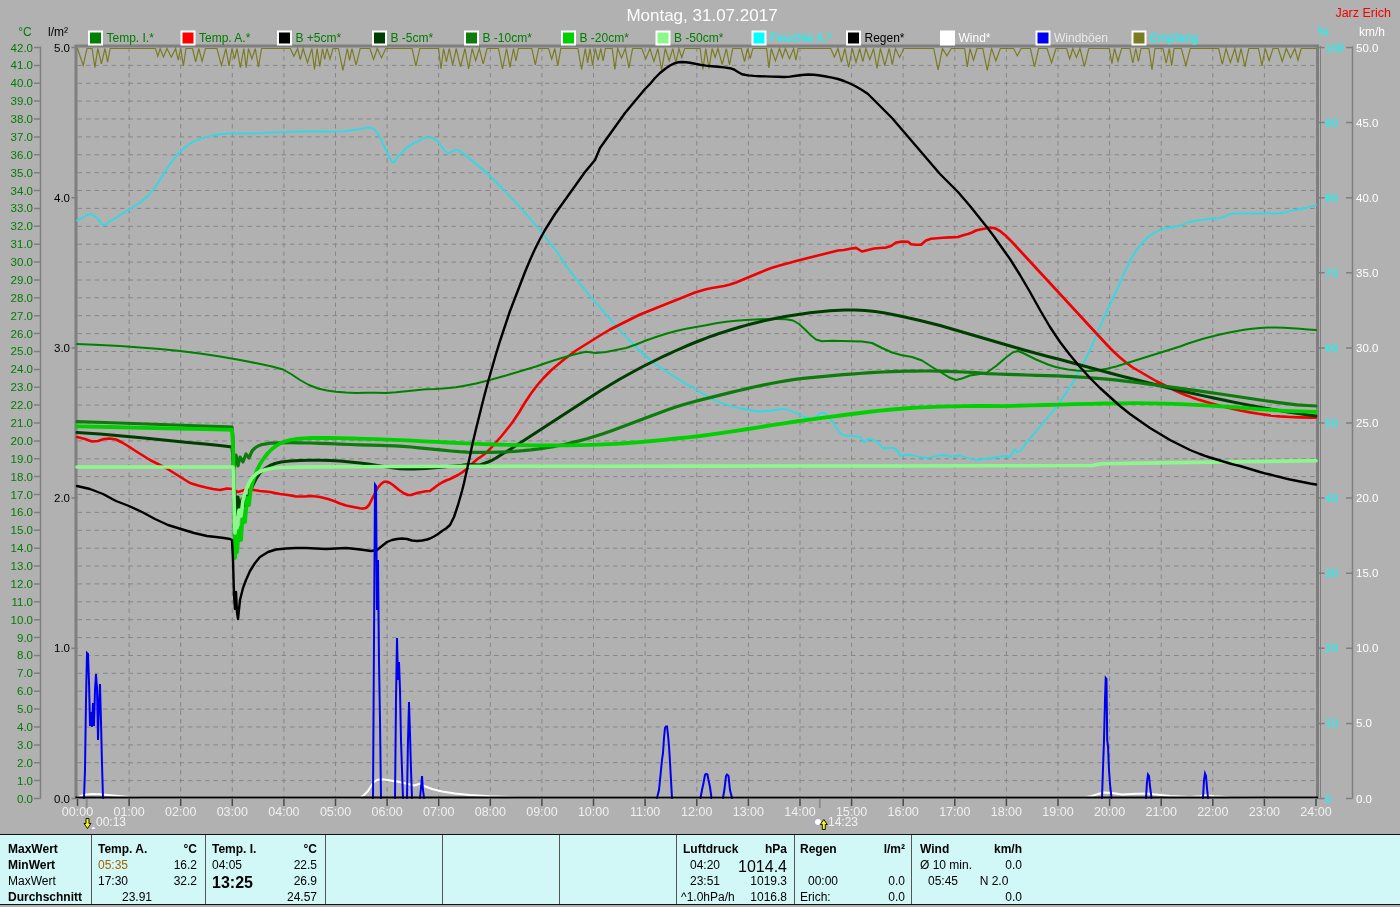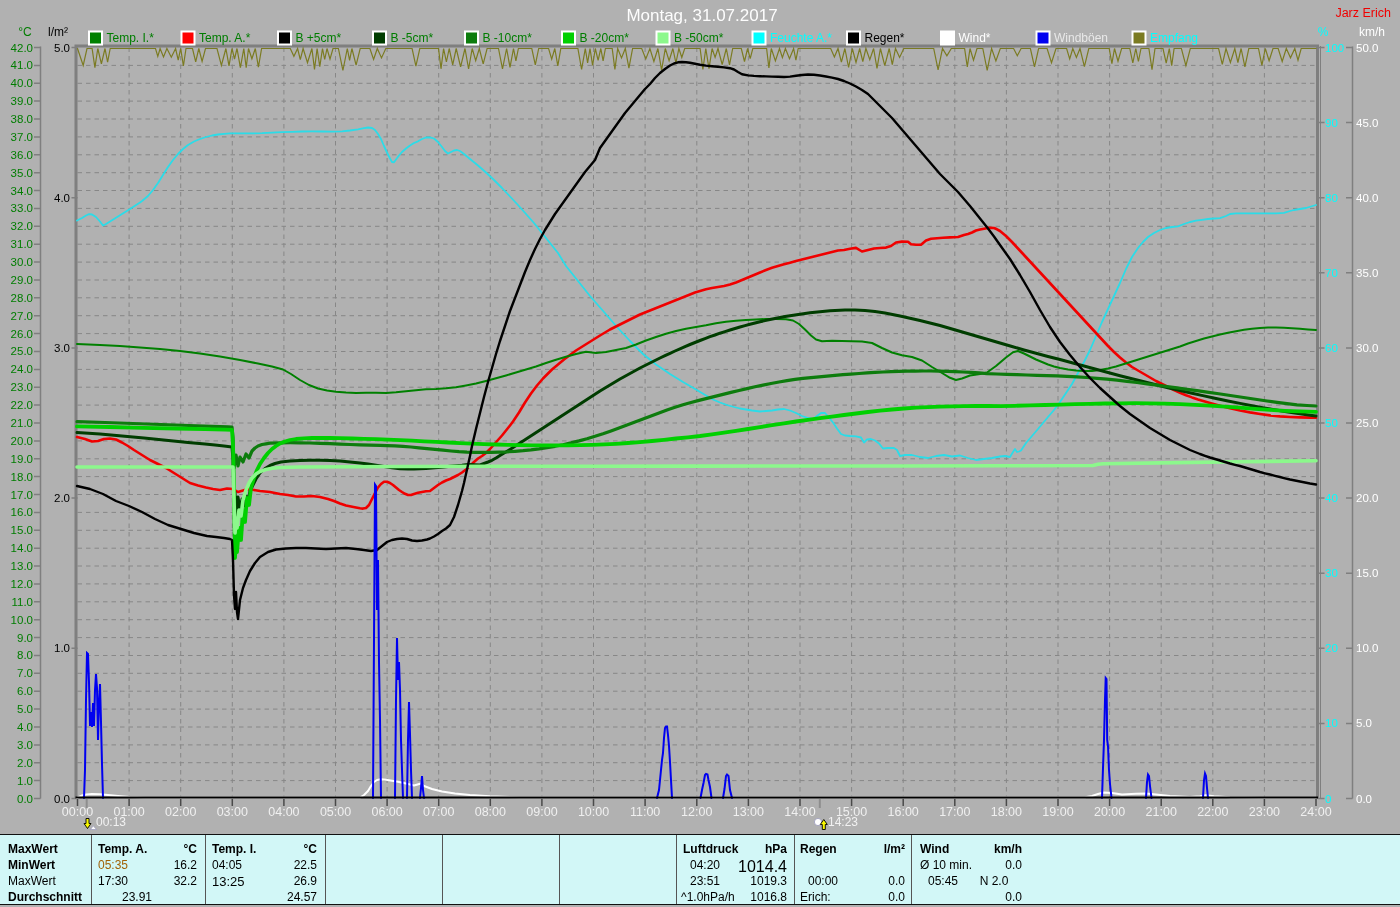--- a/index.html
+++ b/index.html
@@ -187,21 +187,21 @@
 <div style="position:absolute;top:7px;font-size:12px;color:#000;font-weight:bold;white-space:nowrap;left:77px;width:120px;text-align:right;">°C</div>
 <div style="position:absolute;top:23px;font-size:12px;color:#a16207;font-weight:normal;white-space:nowrap;left:98px;">05:35</div>
 <div style="position:absolute;top:23px;font-size:12px;color:#000;font-weight:normal;white-space:nowrap;left:77px;width:120px;text-align:right;">16.2</div>
 <div style="position:absolute;top:39px;font-size:12px;color:#000;font-weight:normal;white-space:nowrap;left:98px;">17:30</div>
 <div style="position:absolute;top:39px;font-size:12px;color:#000;font-weight:normal;white-space:nowrap;left:77px;width:120px;text-align:right;">32.2</div>
 <div style="position:absolute;top:55px;font-size:12px;color:#000;font-weight:normal;white-space:nowrap;left:77px;width:120px;text-align:center;">23.91</div>
 <div style="position:absolute;top:7px;font-size:12px;color:#000;font-weight:bold;white-space:nowrap;left:212px;">Temp. I.</div>
 <div style="position:absolute;top:7px;font-size:12px;color:#000;font-weight:bold;white-space:nowrap;left:197px;width:120px;text-align:right;">°C</div>
 <div style="position:absolute;top:23px;font-size:12px;color:#000;font-weight:normal;white-space:nowrap;left:212px;">04:05</div>
 <div style="position:absolute;top:23px;font-size:12px;color:#000;font-weight:normal;white-space:nowrap;left:197px;width:120px;text-align:right;">22.5</div>
-<div style="position:absolute;top:39px;font-size:13px;color:#000;font-weight:normal;white-space:nowrap;left:212px;">13:25</div>
+<div style="position:absolute;top:39px;font-size:16px;color:#000;font-weight:bold;white-space:nowrap;left:212px;">13:25</div>
 <div style="position:absolute;top:39px;font-size:12px;color:#000;font-weight:normal;white-space:nowrap;left:197px;width:120px;text-align:right;">26.9</div>
 <div style="position:absolute;top:55px;font-size:12px;color:#000;font-weight:normal;white-space:nowrap;left:197px;width:120px;text-align:right;">24.57</div>
 <div style="position:absolute;top:7px;font-size:12px;color:#000;font-weight:bold;white-space:nowrap;left:683px;">Luftdruck</div>
 <div style="position:absolute;top:7px;font-size:12px;color:#000;font-weight:bold;white-space:nowrap;left:667px;width:120px;text-align:right;">hPa</div>
 <div style="position:absolute;top:23px;font-size:12px;color:#000;font-weight:normal;white-space:nowrap;left:690px;">04:20</div>
 <div style="position:absolute;top:23px;font-size:16px;color:#000;font-weight:normal;white-space:nowrap;left:667px;width:120px;text-align:right;">1014.4</div>
 <div style="position:absolute;top:39px;font-size:12px;color:#000;font-weight:normal;white-space:nowrap;left:690px;">23:51</div>
 <div style="position:absolute;top:39px;font-size:12px;color:#000;font-weight:normal;white-space:nowrap;left:667px;width:120px;text-align:right;">1019.3</div>
 <div style="position:absolute;top:55px;font-size:12px;color:#000;font-weight:normal;white-space:nowrap;left:681px;">^1.0hPa/h</div>
 <div style="position:absolute;top:55px;font-size:12px;color:#000;font-weight:normal;white-space:nowrap;left:667px;width:120px;text-align:right;">1016.8</div>

